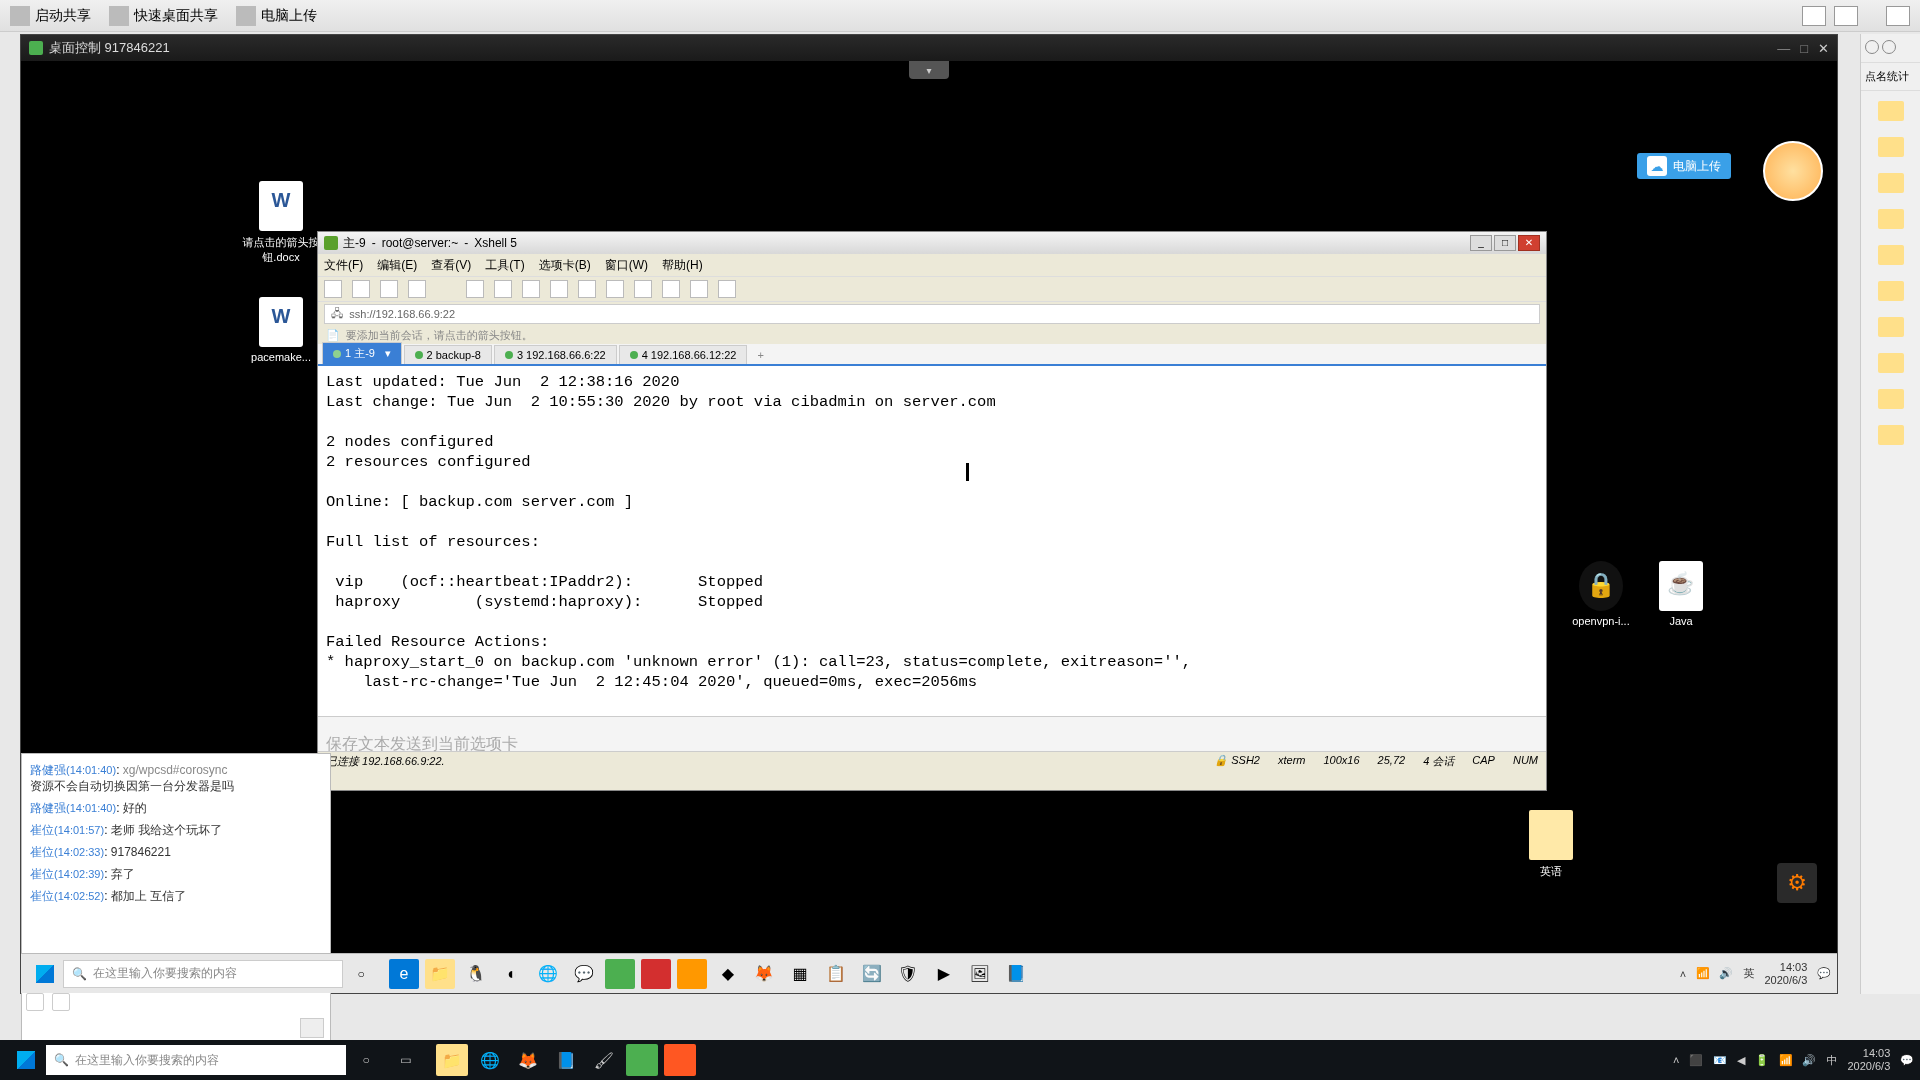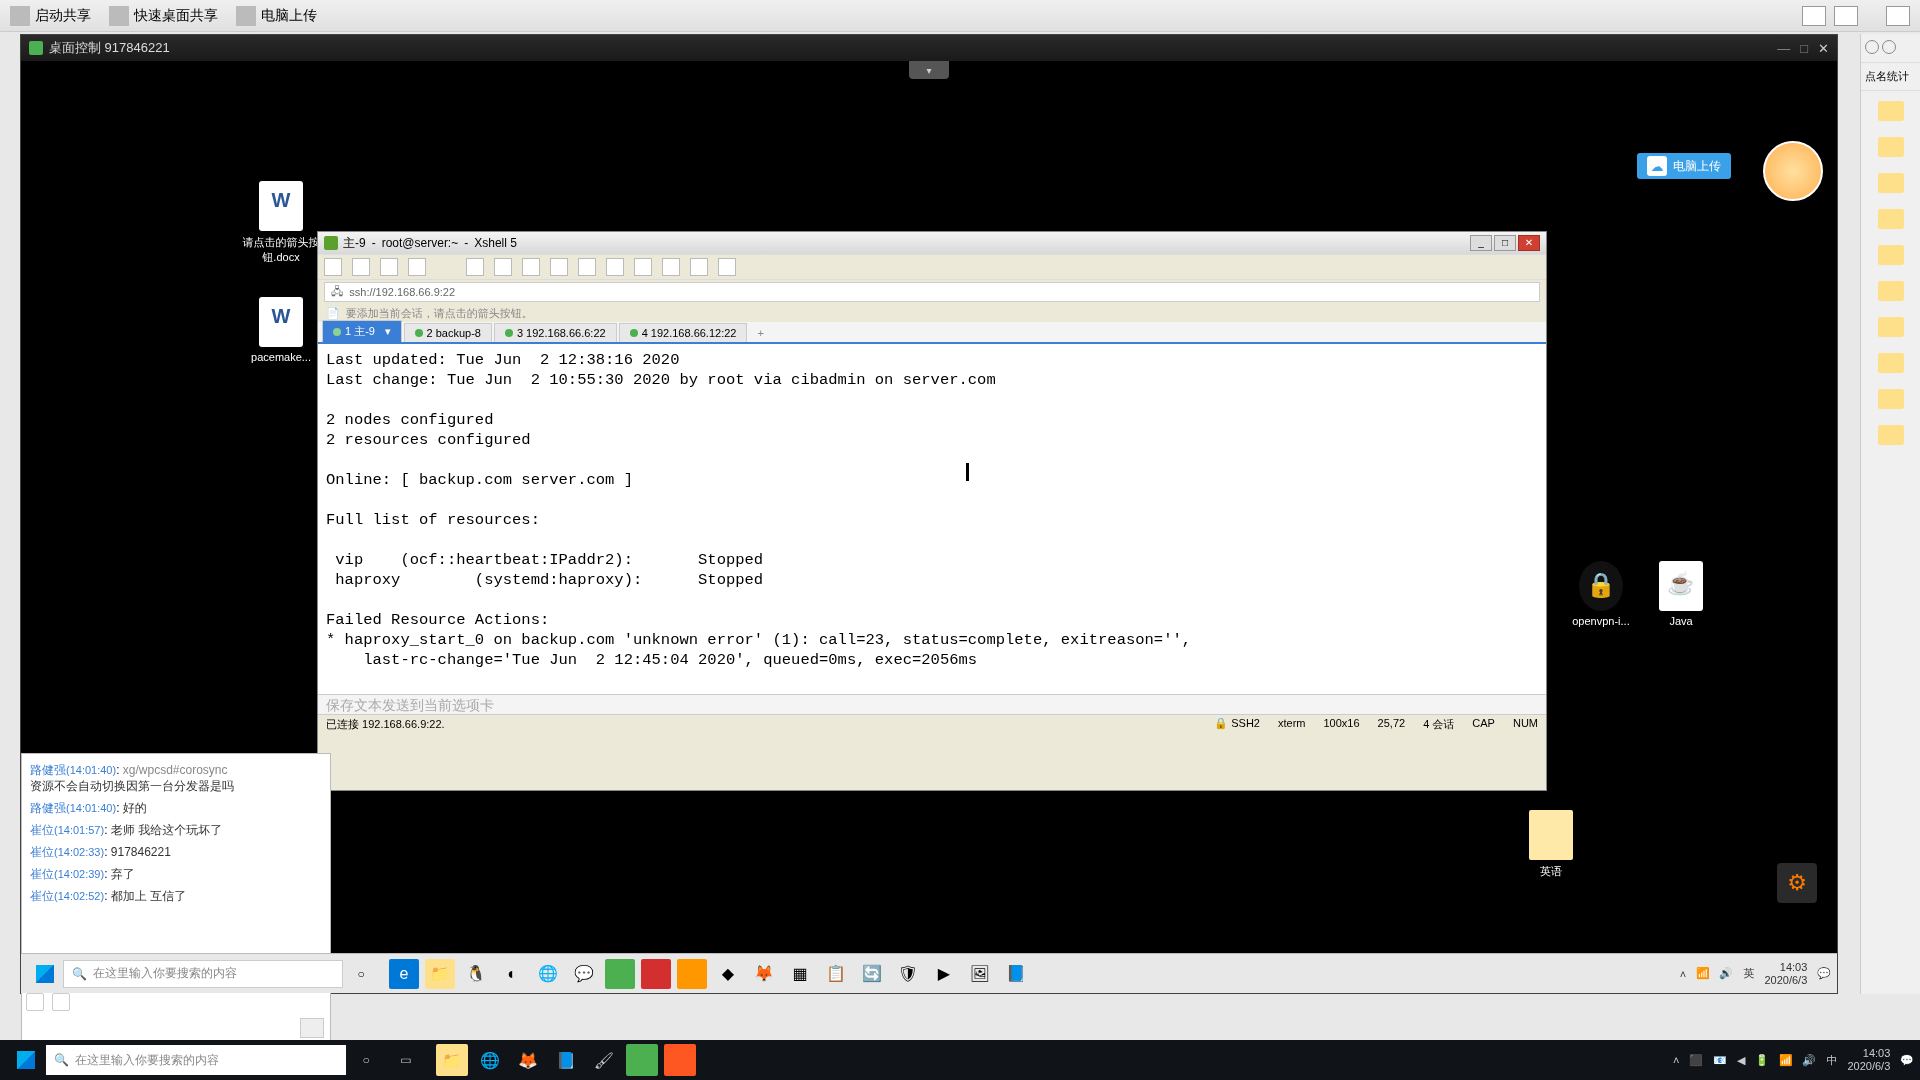--- a/index.html
+++ b/index.html
@@ -45,22 +45,22 @@
 .xshell-tools .tb{width:18px;height:18px;border:1px solid #bbb;background:#fff;}
 .xshell-addr { height: 20px; background:#fff; border:1px solid #ccc; margin:2px 6px; font-size:11px; color:#666; padding:2px 6px; display:flex; align-items:center;}
 .xshell-hint { height: 18px; font-size:11px; color:#888; padding:0 8px; display:flex; align-items:center;}
 .xshell-tabs { height: 22px; background:#f4f4f4; border-bottom:2px solid #3a7fd5; display:flex; align-items:flex-end; padding:0 4px; font-size:11px;}
 .xshell-tab { padding:3px 10px; background:#e8e8e8; border:1px solid #ccc; border-bottom:none; margin-right:2px; display:flex; align-items:center; gap:4px;}
 .xshell-tab.active{background:#3a7fd5;color:#fff;}
 .xshell-tab .dot{width:8px;height:8px;border-radius:50%;background:#4caf50;}
 .xshell-tab.active .dot{background:#8fd18f;}
 .xshell-add{padding:3px 8px;color:#888;}
 .terminal { background:#fff; color:#000; font-family:"Courier New",monospace; font-size:15.5px; line-height:20px; padding:6px 8px; height:350px; white-space:pre; overflow:hidden; }
-.xshell-input{height:20px;background:#f4f4f4;border-top:1px solid #ccc;font-size:14px;color:#aaa;padding:2px 8px;}
-.xshell-status{height:20px;background:#ece9d8;border-top:1px solid #ccc;font-size:11px;display:flex;align-items:center;padding:0 8px;gap:20px;}
+.xshell-input{height:20px;background:#f4f4f4;border-top:1px solid #ccc;font-size:16px;color:#aaa;padding:17px 8px;}
+.xshell-status{height:20px;background:#ece9d8;border-top:1px solid #ccc;font-size:11px;display:flex;align-items:center;padding:0 8px;gap:20px;font-style:italic;}
 .xshell-status .right{margin-left:auto;display:flex;gap:18px;}
 
 
 .chat { position:absolute; left:0; top:692px; width:310px; height:292px; background:#fff; border:1px solid #bbb; font-size:12px; display:flex; flex-direction:column;}
 .chat-body{flex:1;overflow:hidden;padding:8px;}
 .chat-line{margin-bottom:6px;line-height:16px;}
 .chat-line .meta{color:#3a7fd5;font-size:11px;}
 .chat-line .name{color:#3a7fd5;}
 .chat-line .txt{color:#333;}
 .chat-input{height:56px;border-top:1px solid #ddd;position:relative;}
@@ -261,20 +261,29 @@
         <span>主-9</span>
         <span style="margin:0 6px">-</span>
         <span>root@server:~</span>
         <span style="margin:0 6px">-</span>
         <span>Xshell 5</span>
         <div class="winbtns">
           <div class="wb">_</div>
           <div class="wb">□</div>
           <div class="wb close">✕</div>
         </div>
+      </div>
+      <div class="xshell-menu">
+        <span>文件(F)</span>
+        <span>编辑(E)</span>
+        <span>查看(V)</span>
+        <span>工具(T)</span>
+        <span>选项卡(B)</span>
+        <span>窗口(W)</span>
+        <span>帮助(H)</span>
       </div>
       <div class="xshell-tools">
         <div class="tb"></div>
         <div class="tb"></div>
         <div class="tb"></div>
         <div class="tb"></div>
         <div style="width:20px"></div>
         <div class="tb"></div>
         <div class="tb"></div>
         <div class="tb"></div>

